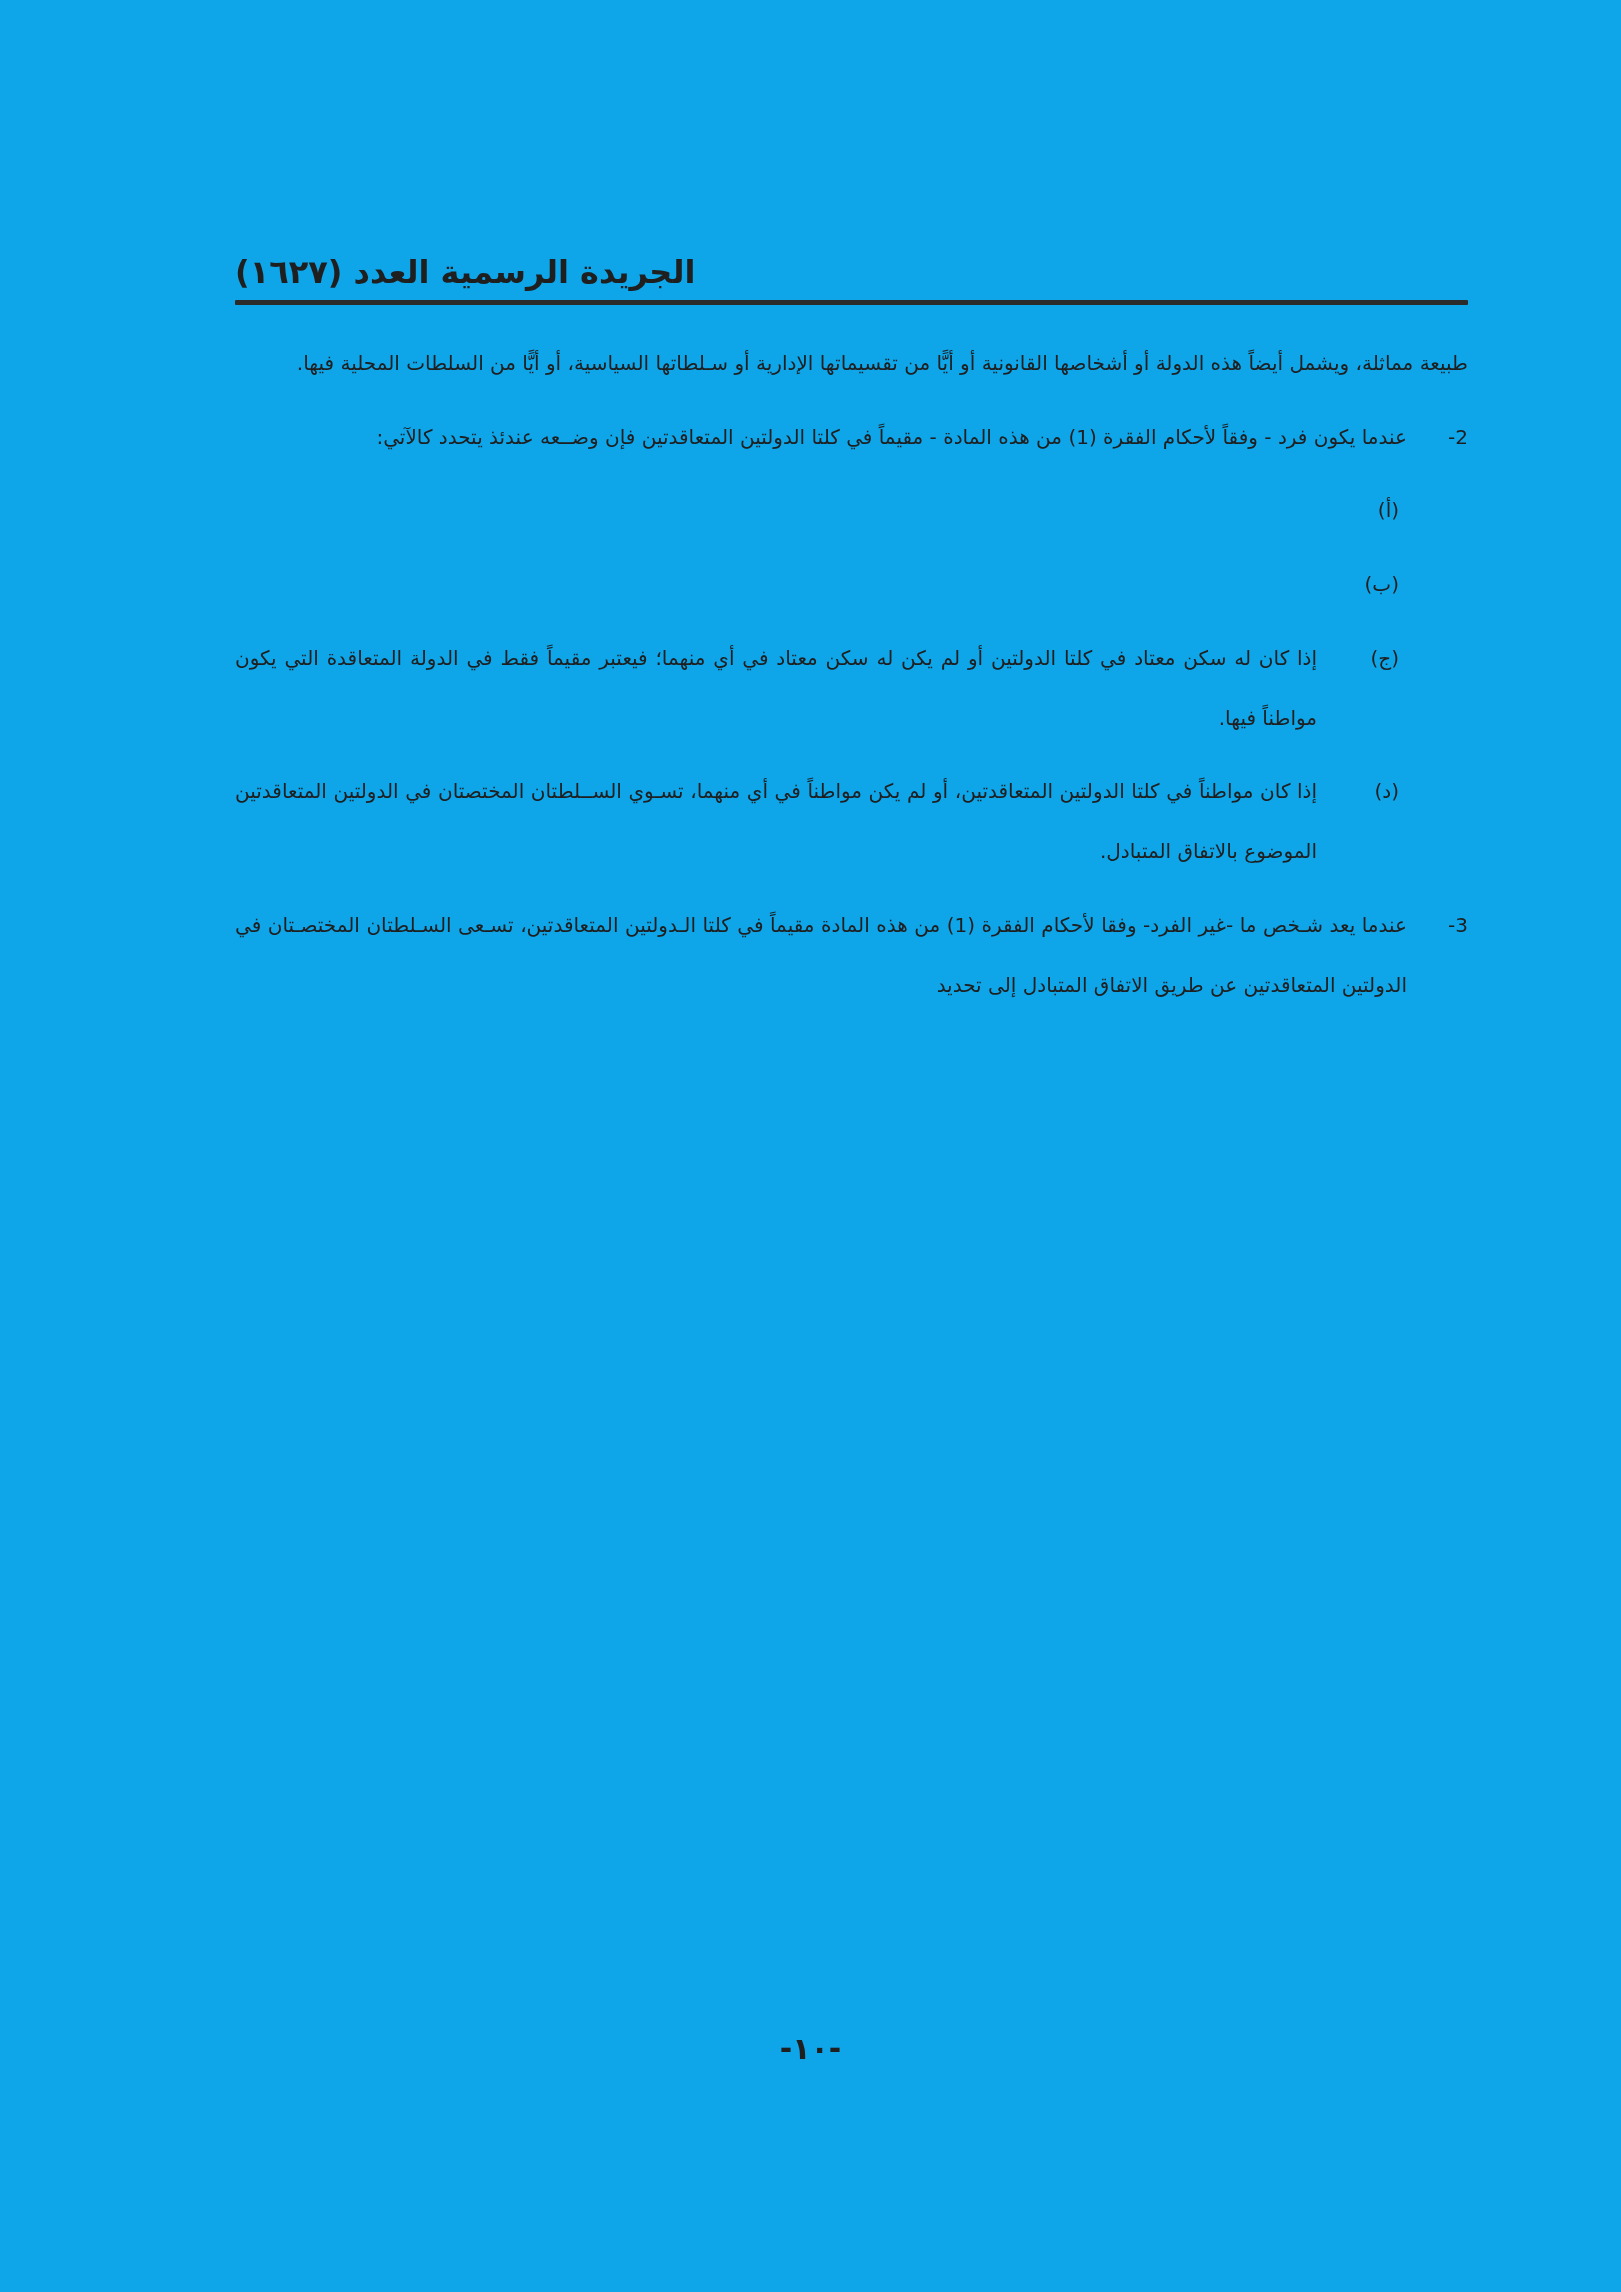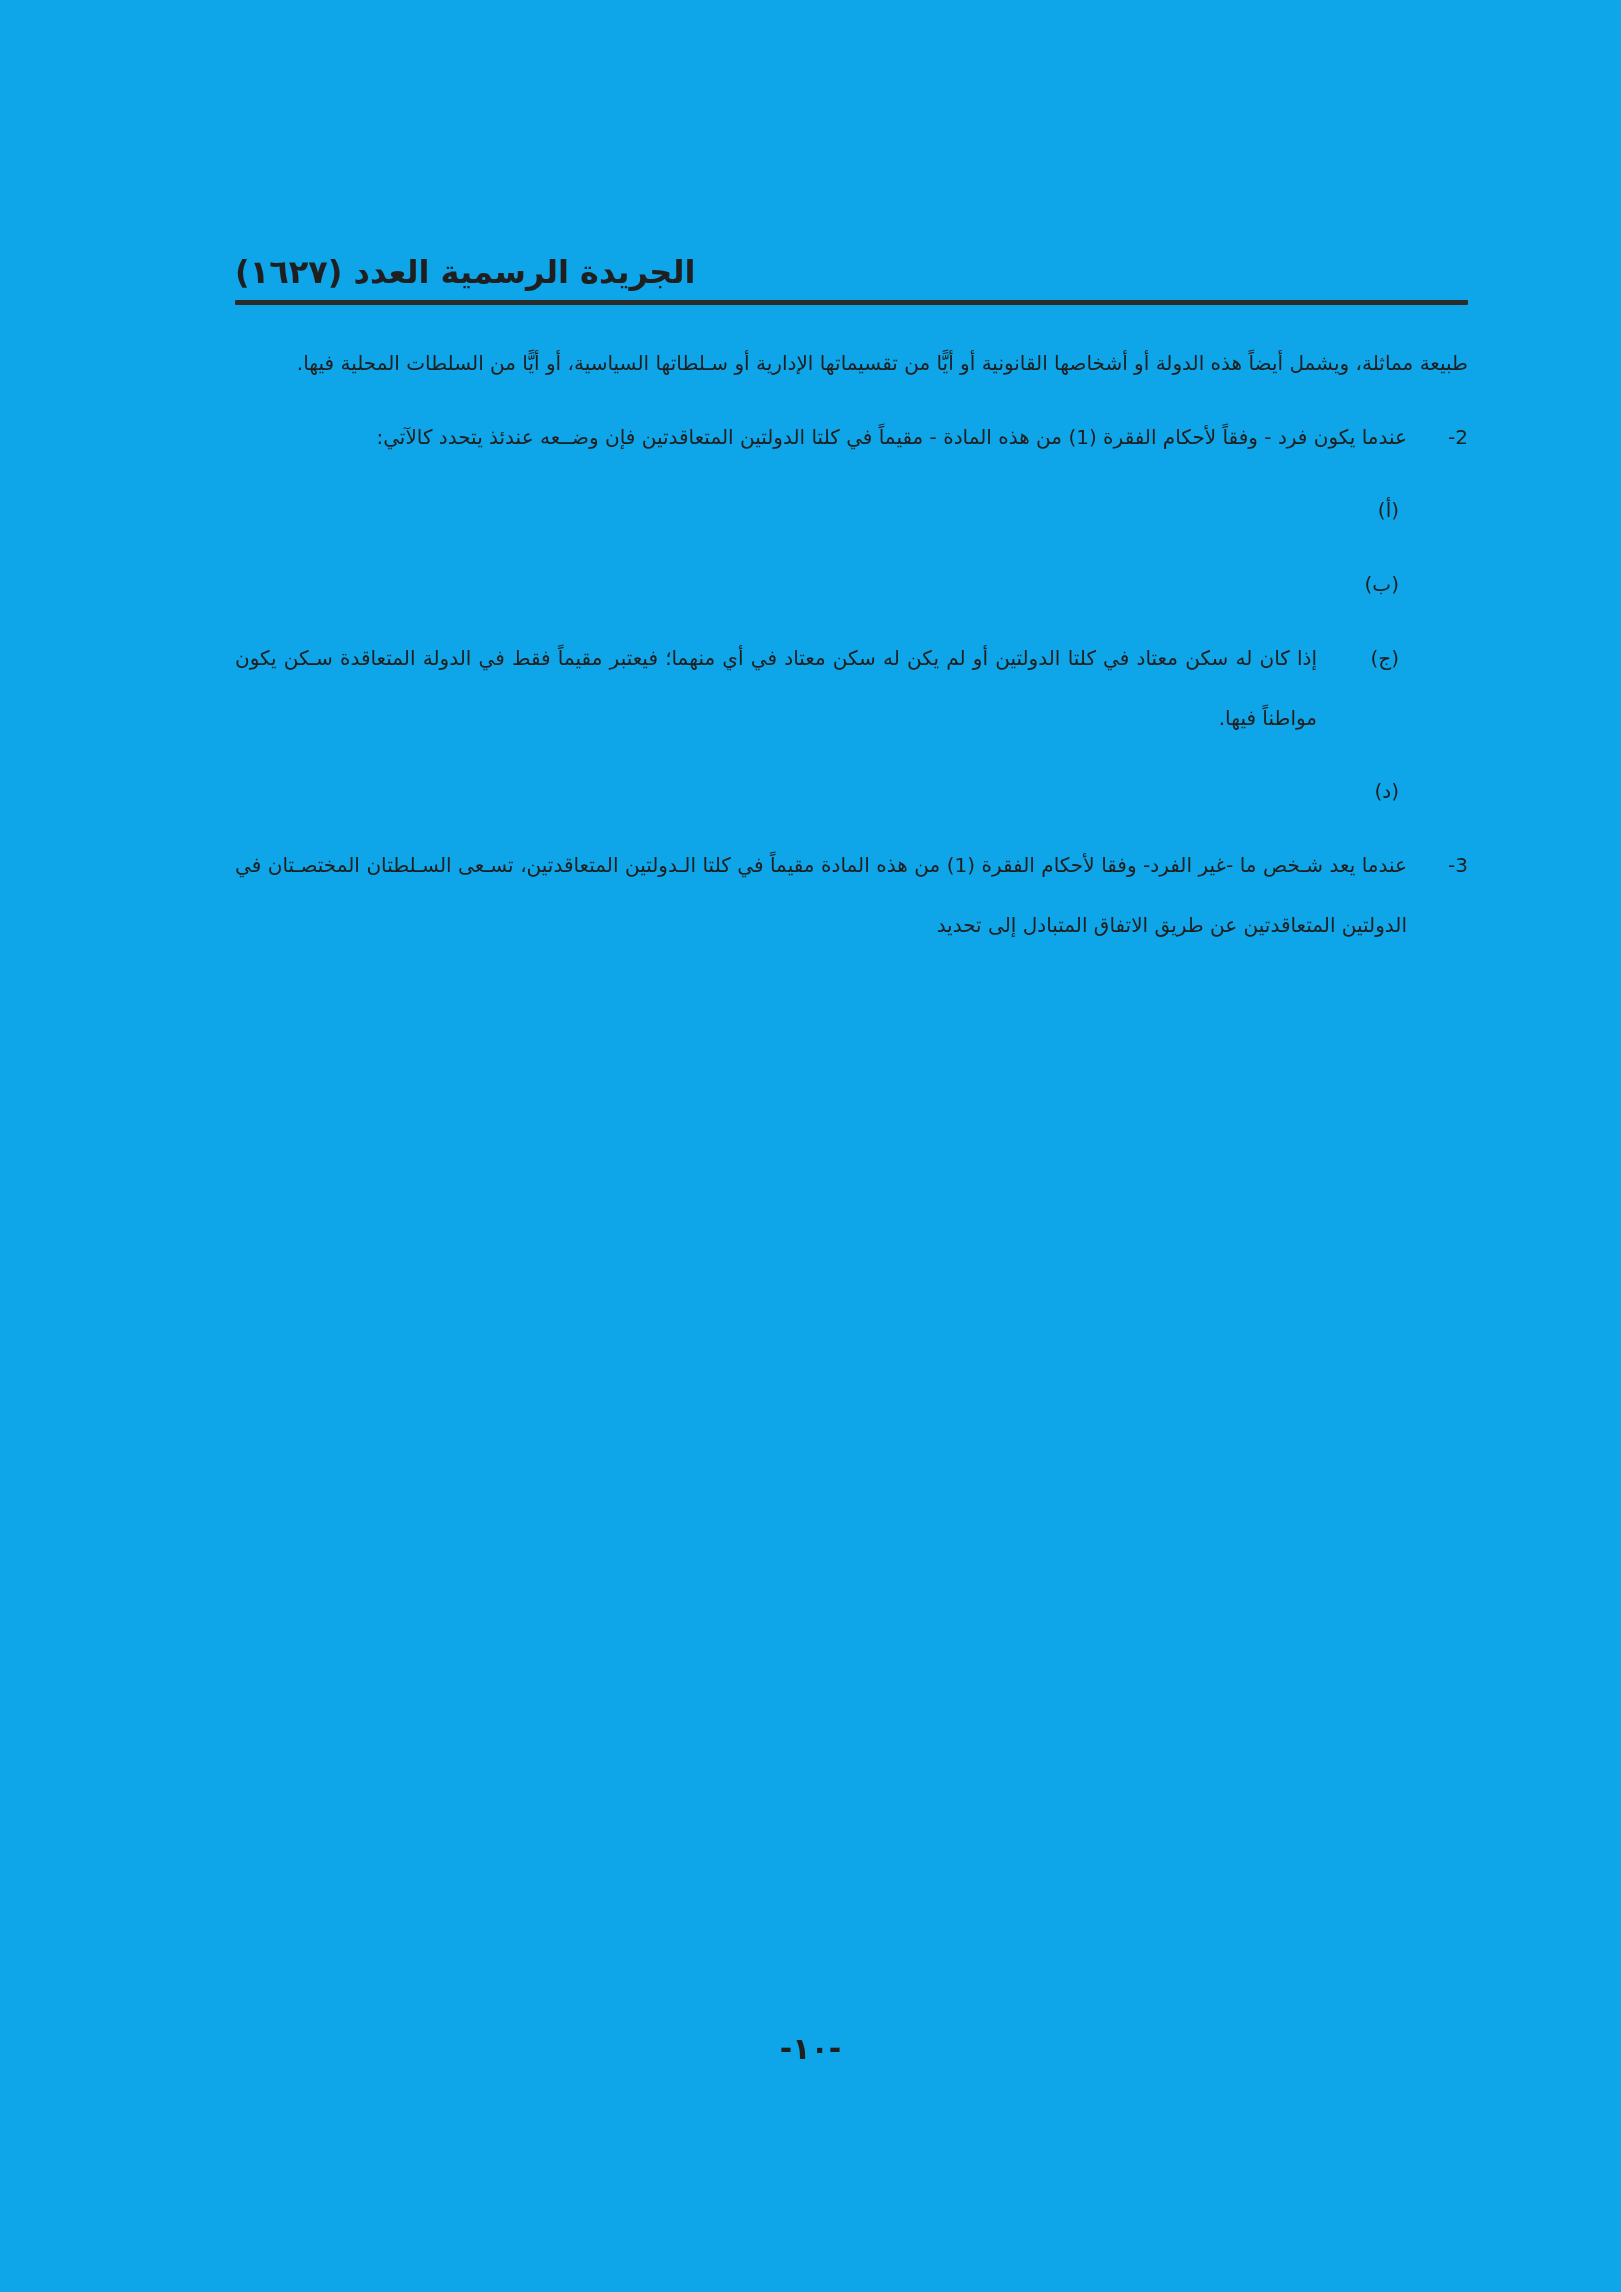--- a/index.html
+++ b/index.html
@@ -117,25 +117,26 @@
     <div class="sub-item">
       <span class="sub-marker">(أ)</span>
     </div>
 
     <div class="sub-item">
       <span class="sub-marker">(ب)</span>
     </div>
 
     <div class="sub-item">
       <span class="sub-marker">(ج)</span>
-      <div class="sub-text">إذا كان له سكن معتاد في كلتا الدولتين أو لم يكن له سكن معتاد في أي منهما؛ فيعتبر مقيماً فقط في الدولة المتعاقدة سـكن يكون مواطناً فيها.</div>
+      <div class="sub-text">إذا كان له سكن معتاد في كلتا الدولتين أو لم يكن له سكن معتاد في أي منهما؛ فيعتبر مقيماً فقط في الدولة المتعاقدة التي يكون مواطناً فيها.</div>
     </div>
 
     <div class="sub-item">
       <span class="sub-marker">(د)</span>
+      <div class="sub-text">إذا كان مواطناً في كلتا الدولتين المتعاقدتين، أو لم يكن مواطناً في أي منهما، تسـوي الســلطتان المختصتان في الدولتين المتعاقدتين الموضوع بالاتفاق المتبادل.</div>
     </div>
 
     <div class="numbered-item">
       <span class="item-marker">3-</span>
       <div class="item-text">عندما يعد شـخص ما -غير الفرد- وفقا لأحكام الفقرة (1) من هذه المادة مقيماً في كلتا الـدولتين المتعاقدتين، تسـعى السـلطتان المختصـتان في الدولتين المتعاقدتين عن طريق الاتفاق المتبادل إلى تحديد</div>
     </div>
 
   </main>
 
   <footer class="page-number">-١٠-</footer>

